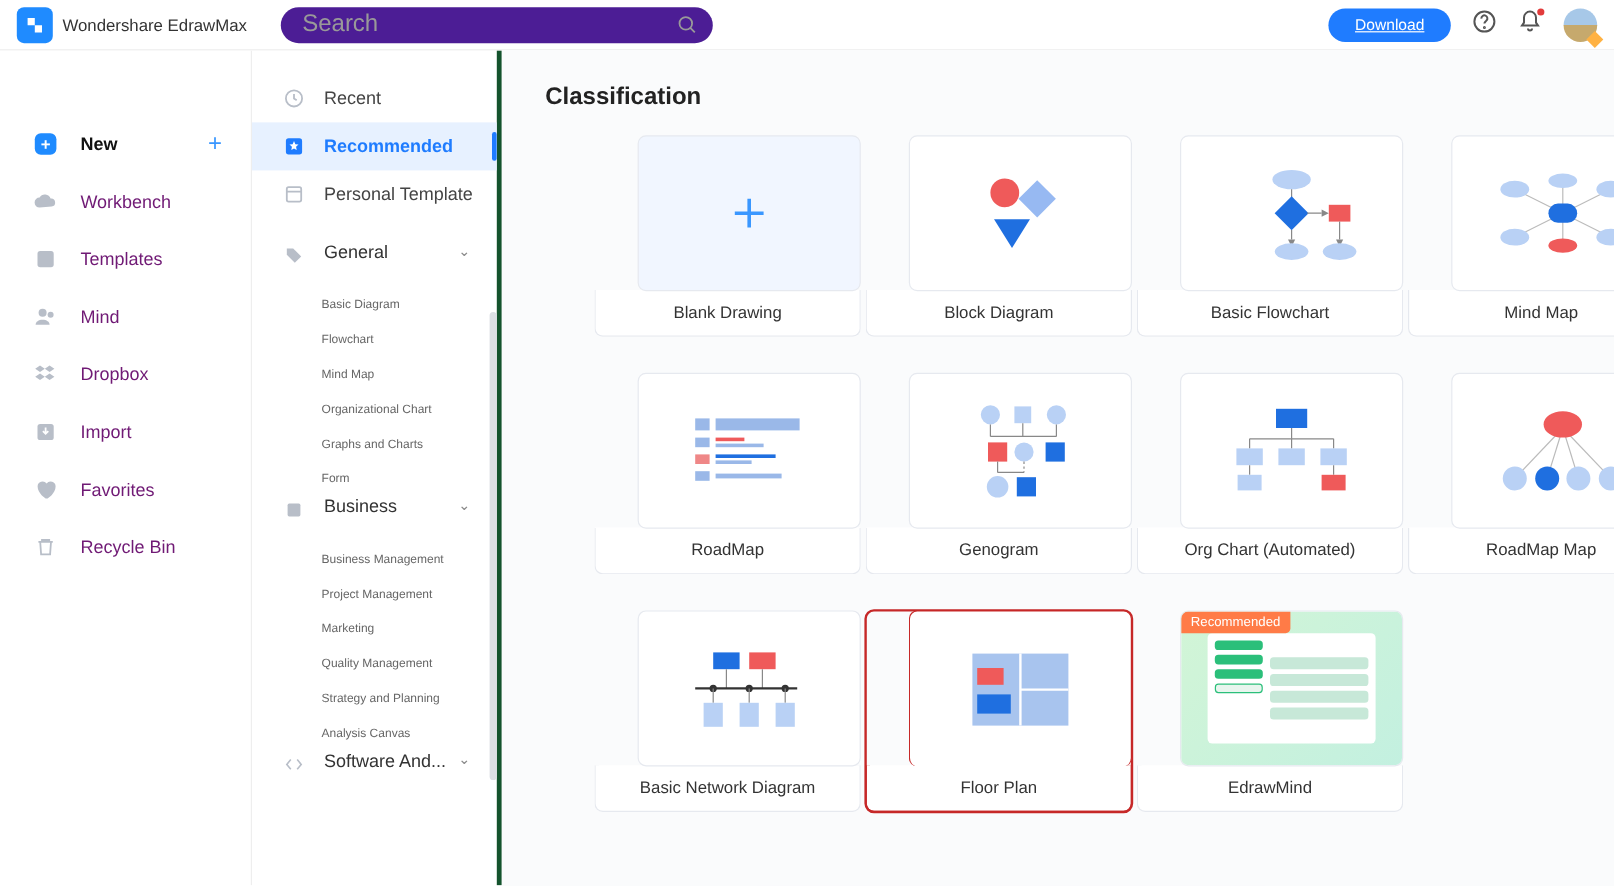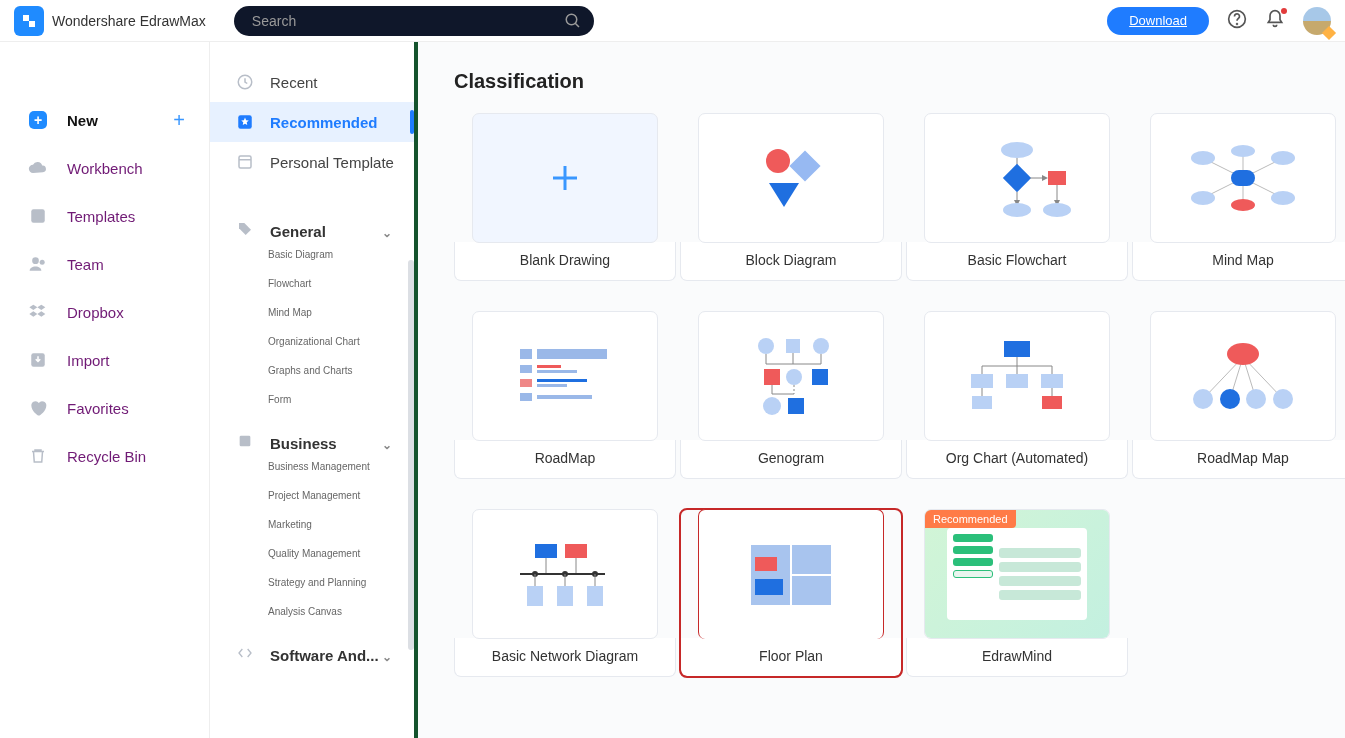--- a/index.html
+++ b/index.html
@@ -2,21 +2,21 @@
 <html><head>
 <meta charset="utf-8">
 <style>
 * { margin: 0; padding: 0; box-sizing: border-box; }
 body { font-family: -apple-system, BlinkMacSystemFont, "Segoe UI", sans-serif; background: #fff; color: #333; width: 1345px; height: 738px; overflow: hidden; display: flex; flex-direction: column; }
 .top-bar { height: 42px; display: flex; align-items: center; padding: 0 14px; border-bottom: 1px solid #eee; }
 .logo-box { width: 30px; height: 30px; background: #1f8bff; border-radius: 6px; display: flex; align-items: center; justify-content: center; margin-right: 8px; }
 .logo-box svg { width: 18px; height: 18px; }
 .brand { font-size: 14px; color: #333; font-weight: 500; margin-right: 28px; }
 .search-wrap { position: relative; flex: 0 0 360px; }
-.search-input { width: 100%; height: 30px; background: #0f172a; border: none; border-radius: 15px; padding: 0 40px 0 18px; font-size: 14px; color: #888; outline: none; }
+.search-input { width: 100%; height: 30px; background: #4c1d95; border: none; border-radius: 15px; padding: 0 40px 0 18px; font-size: 20px; color: #888; outline: none; }
 .search-input::placeholder { color: #999; }
 .search-icon { position: absolute; right: 12px; top: 6px; color: #999; }
 .spacer { flex: 1; }
 .download-btn { background: #1f7cff; color: #fff; border: none; border-radius: 15px; height: 28px; padding: 0 22px; font-size: 13px; font-weight: 500; cursor: pointer; margin-right: 18px; text-decoration: underline; }
 .top-icon { margin-right: 18px; position: relative; color: #555; cursor: pointer; }
 .bell-dot { position: absolute; top: -1px; right: -2px; width: 6px; height: 6px; background: #e23b3b; border-radius: 50%; }
 .avatar { width: 28px; height: 28px; border-radius: 50%; background: linear-gradient(#a7c8e8 50%, #c6a96d 50%); position: relative; }
 .avatar::after { content: ""; position: absolute; right: -3px; bottom: -3px; width: 10px; height: 10px; background: #ffb243; transform: rotate(45deg); }
 .body-wrap { display: flex; flex: 1; overflow: hidden; }
 .leftnav { width: 210px; padding-top: 54px; border-right: 1px solid #eee; }
@@ -27,28 +27,28 @@
 .leftnav-item.active .leftnav-icon .plus-box { background: #1f8bff; }
 .plus-box { width: 18px; height: 18px; border-radius: 5px; background: #1f8bff; display: flex; align-items: center; justify-content: center; color: #fff; font-size: 14px; line-height: 1; }
 .plus-right { position: absolute; right: 24px; color: #3a97ff; font-size: 20px; font-weight: 300; }
 .middle-col { width: 208px; border-right: 4px solid #14532d; padding-top: 20px; position: relative; overflow-y: auto; }
 .middle-scrollbar { position: absolute; right: 0; top: 218px; width: 6px; height: 390px; background: #dcdfe4; border-radius: 3px; }
 .m-item { display: flex; align-items: center; height: 40px; padding-left: 24px; font-size: 15px; color: #444; cursor: pointer; position: relative; }
 .m-item.active { background: #e7f1ff; color: #1f7cff; font-weight: 600; }
 .m-item.active::after { content: ""; position: absolute; right: 0; top: 8px; bottom: 8px; width: 4px; background: #1f7cff; border-radius: 2px; }
 .m-icon { width: 22px; height: 22px; margin-right: 14px; display: flex; align-items: center; justify-content: center; color: #b8bec8; }
 .m-item.active .m-icon { color: #1f7cff; }
-.cat-header { display: flex; align-items: flex-end; height: 38px; padding-left: 24px; font-size: 15px; color: #333; font-weight: 700; cursor: pointer; position: relative; }
+.cat-header { display: flex; align-items: flex-start; height: 38px; padding-left: 24px; font-size: 15px; color: #333; font-weight: 400; cursor: pointer; position: relative; }
 .cat-header .m-icon { color: #b8bec8; }
 .cat-chevron { position: absolute; right: 22px; color: #888; font-size: 12px; }
 .cat-sub { padding: 5px 0 5px 58px; font-size: 10px; color: #666; cursor: pointer; line-height: 1.9; }
 .main { flex: 1; background: #fafbfc; padding: 28px 30px 0 36px; overflow-y: auto; }
 .main-title { font-size: 20px; font-weight: 700; color: #222; margin-bottom: 20px; }
 .card-grid { display: grid; grid-template-columns: repeat(4, 186px); gap: 30px 40px; }
-.card { width: 222px; display: flex; flex-direction: column; align-items: center; cursor: pointer; }
+.card { width: 222px; display: flex; flex-direction: column; align-items: flex-end; cursor: pointer; margin-left: 41px; }
 .card-thumb { width: 186px; height: 130px; background: #fff; border: 1px solid #e6e9ef; border-radius: 7px; display: flex; align-items: center; justify-content: center; position: relative; overflow: hidden; }
 .card-label { font-size: 14px; color: #333; text-align: center; padding: 10px 0 12px; width: 100%; background: #fff; border: 1px solid #e6e9ef; border-top: none; border-radius: 0 0 7px 7px; margin-top: -1px; }
 .card.highlight .card-thumb, .card.highlight .card-label { border-color: #c62828; }
 .card.highlight { outline: 2px solid #c62828; border-radius: 7px; outline-offset: -1px; }
 .card.highlight .card-thumb { border-bottom: none; }
 .rec-badge { position: absolute; top: 0; left: 0; background: #ff7b47; color: #fff; font-size: 11px; padding: 3px 8px; border-radius: 4px 0 4px 0; z-index: 2; }
 .edraw-bg { background: linear-gradient(135deg, #d2f5d6 0%, #c3f0e0 100%); width: 100%; height: 100%; display:flex; align-items:center; justify-content:center; }
 .edraw-window { width: 140px; height: 92px; background: #fff; border-radius: 4px; padding: 6px; display: flex; gap: 6px; }
 .edraw-left { width: 40px; display: flex; flex-direction: column; gap: 4px; }
 .edraw-pill { height: 8px; border-radius: 3px; }
@@ -119,21 +119,21 @@
       <span>Templates</span>
     </div>
     <div class="leftnav-item">
       <span class="leftnav-icon">
           <svg width="20" height="20" viewBox="0 0 24 24" fill="currentColor">
             <circle cx="9" cy="8" r="4"></circle>
             <circle cx="17" cy="10" r="3"></circle>
             <path d="M2 20c0-3 3-5 7-5s7 2 7 5"></path>
           </svg>
         </span>
-      <span>Team</span>
+      <span>Mind</span>
     </div>
     <div class="leftnav-item">
       <span class="leftnav-icon">
           <svg width="20" height="20" viewBox="0 0 24 24" fill="currentColor">
             <path d="M6 3l6 4-6 4-6-4zM18 3l6 4-6 4-6-4zM6 13l6 4-6 4-6-4zM18 13l6 4-6 4-6-4z" transform="scale(0.8) translate(2,1)"></path>
           </svg>
         </span>
       <span>Dropbox</span>
     </div>
     <div class="leftnav-item">

